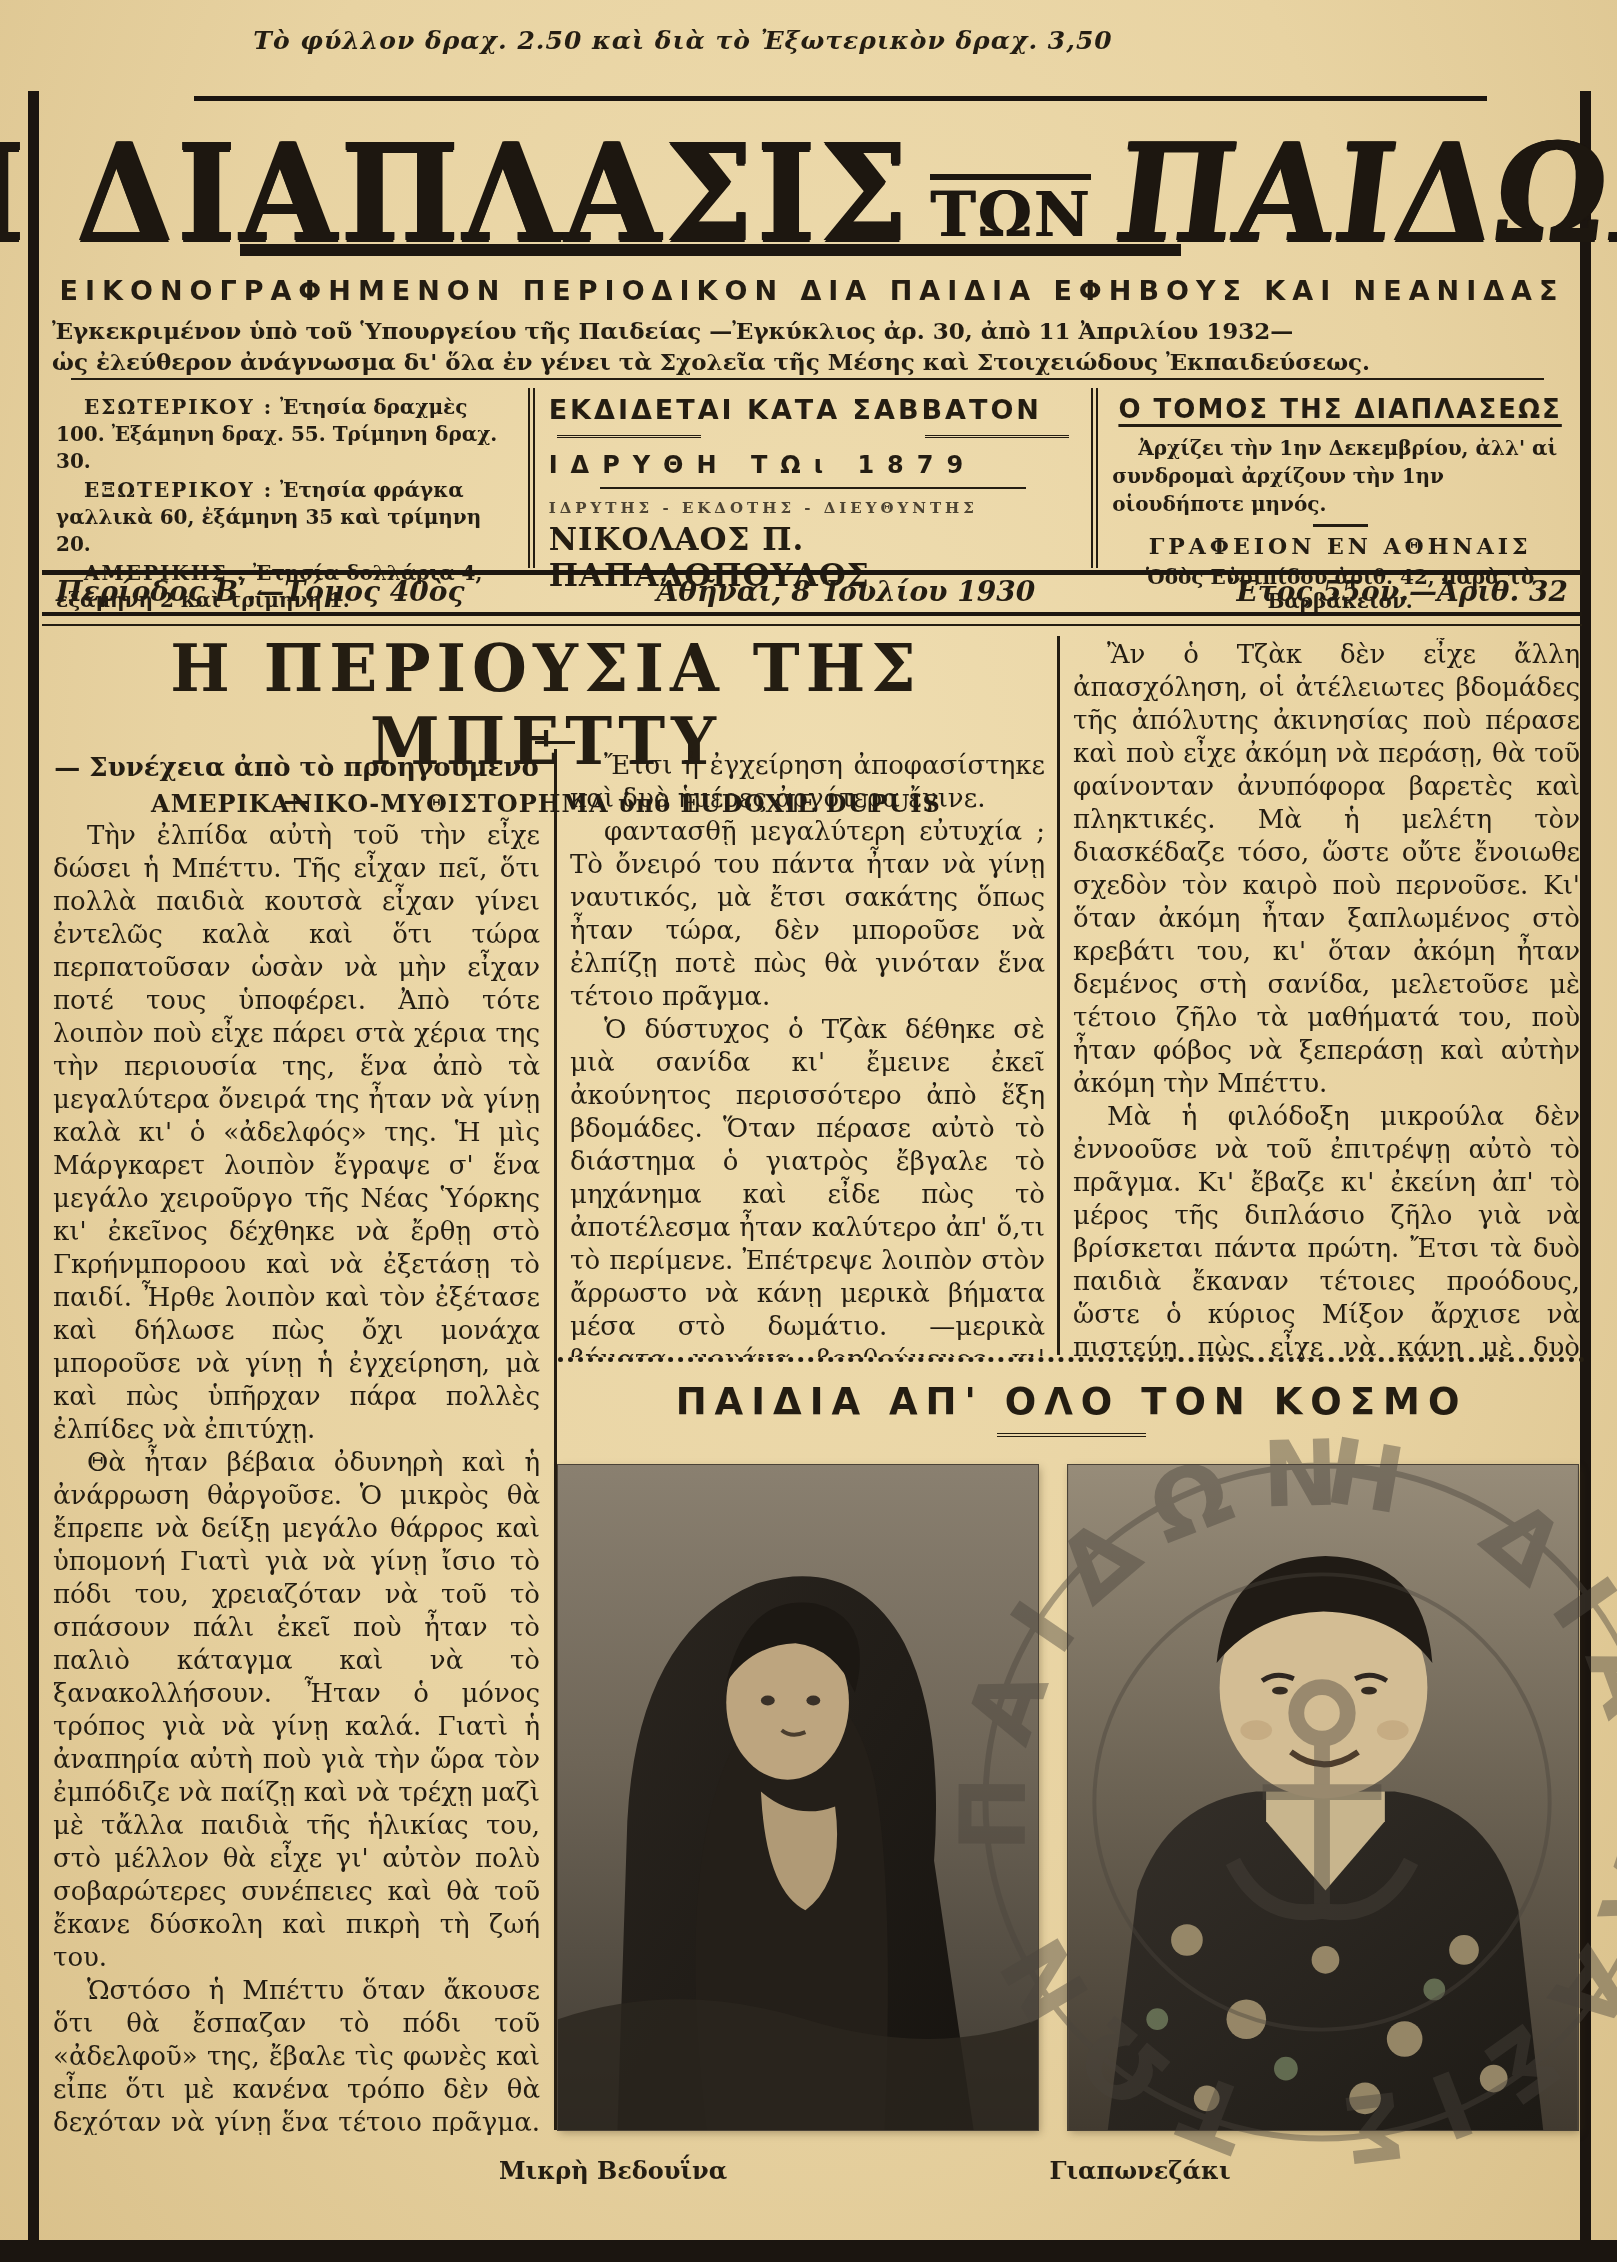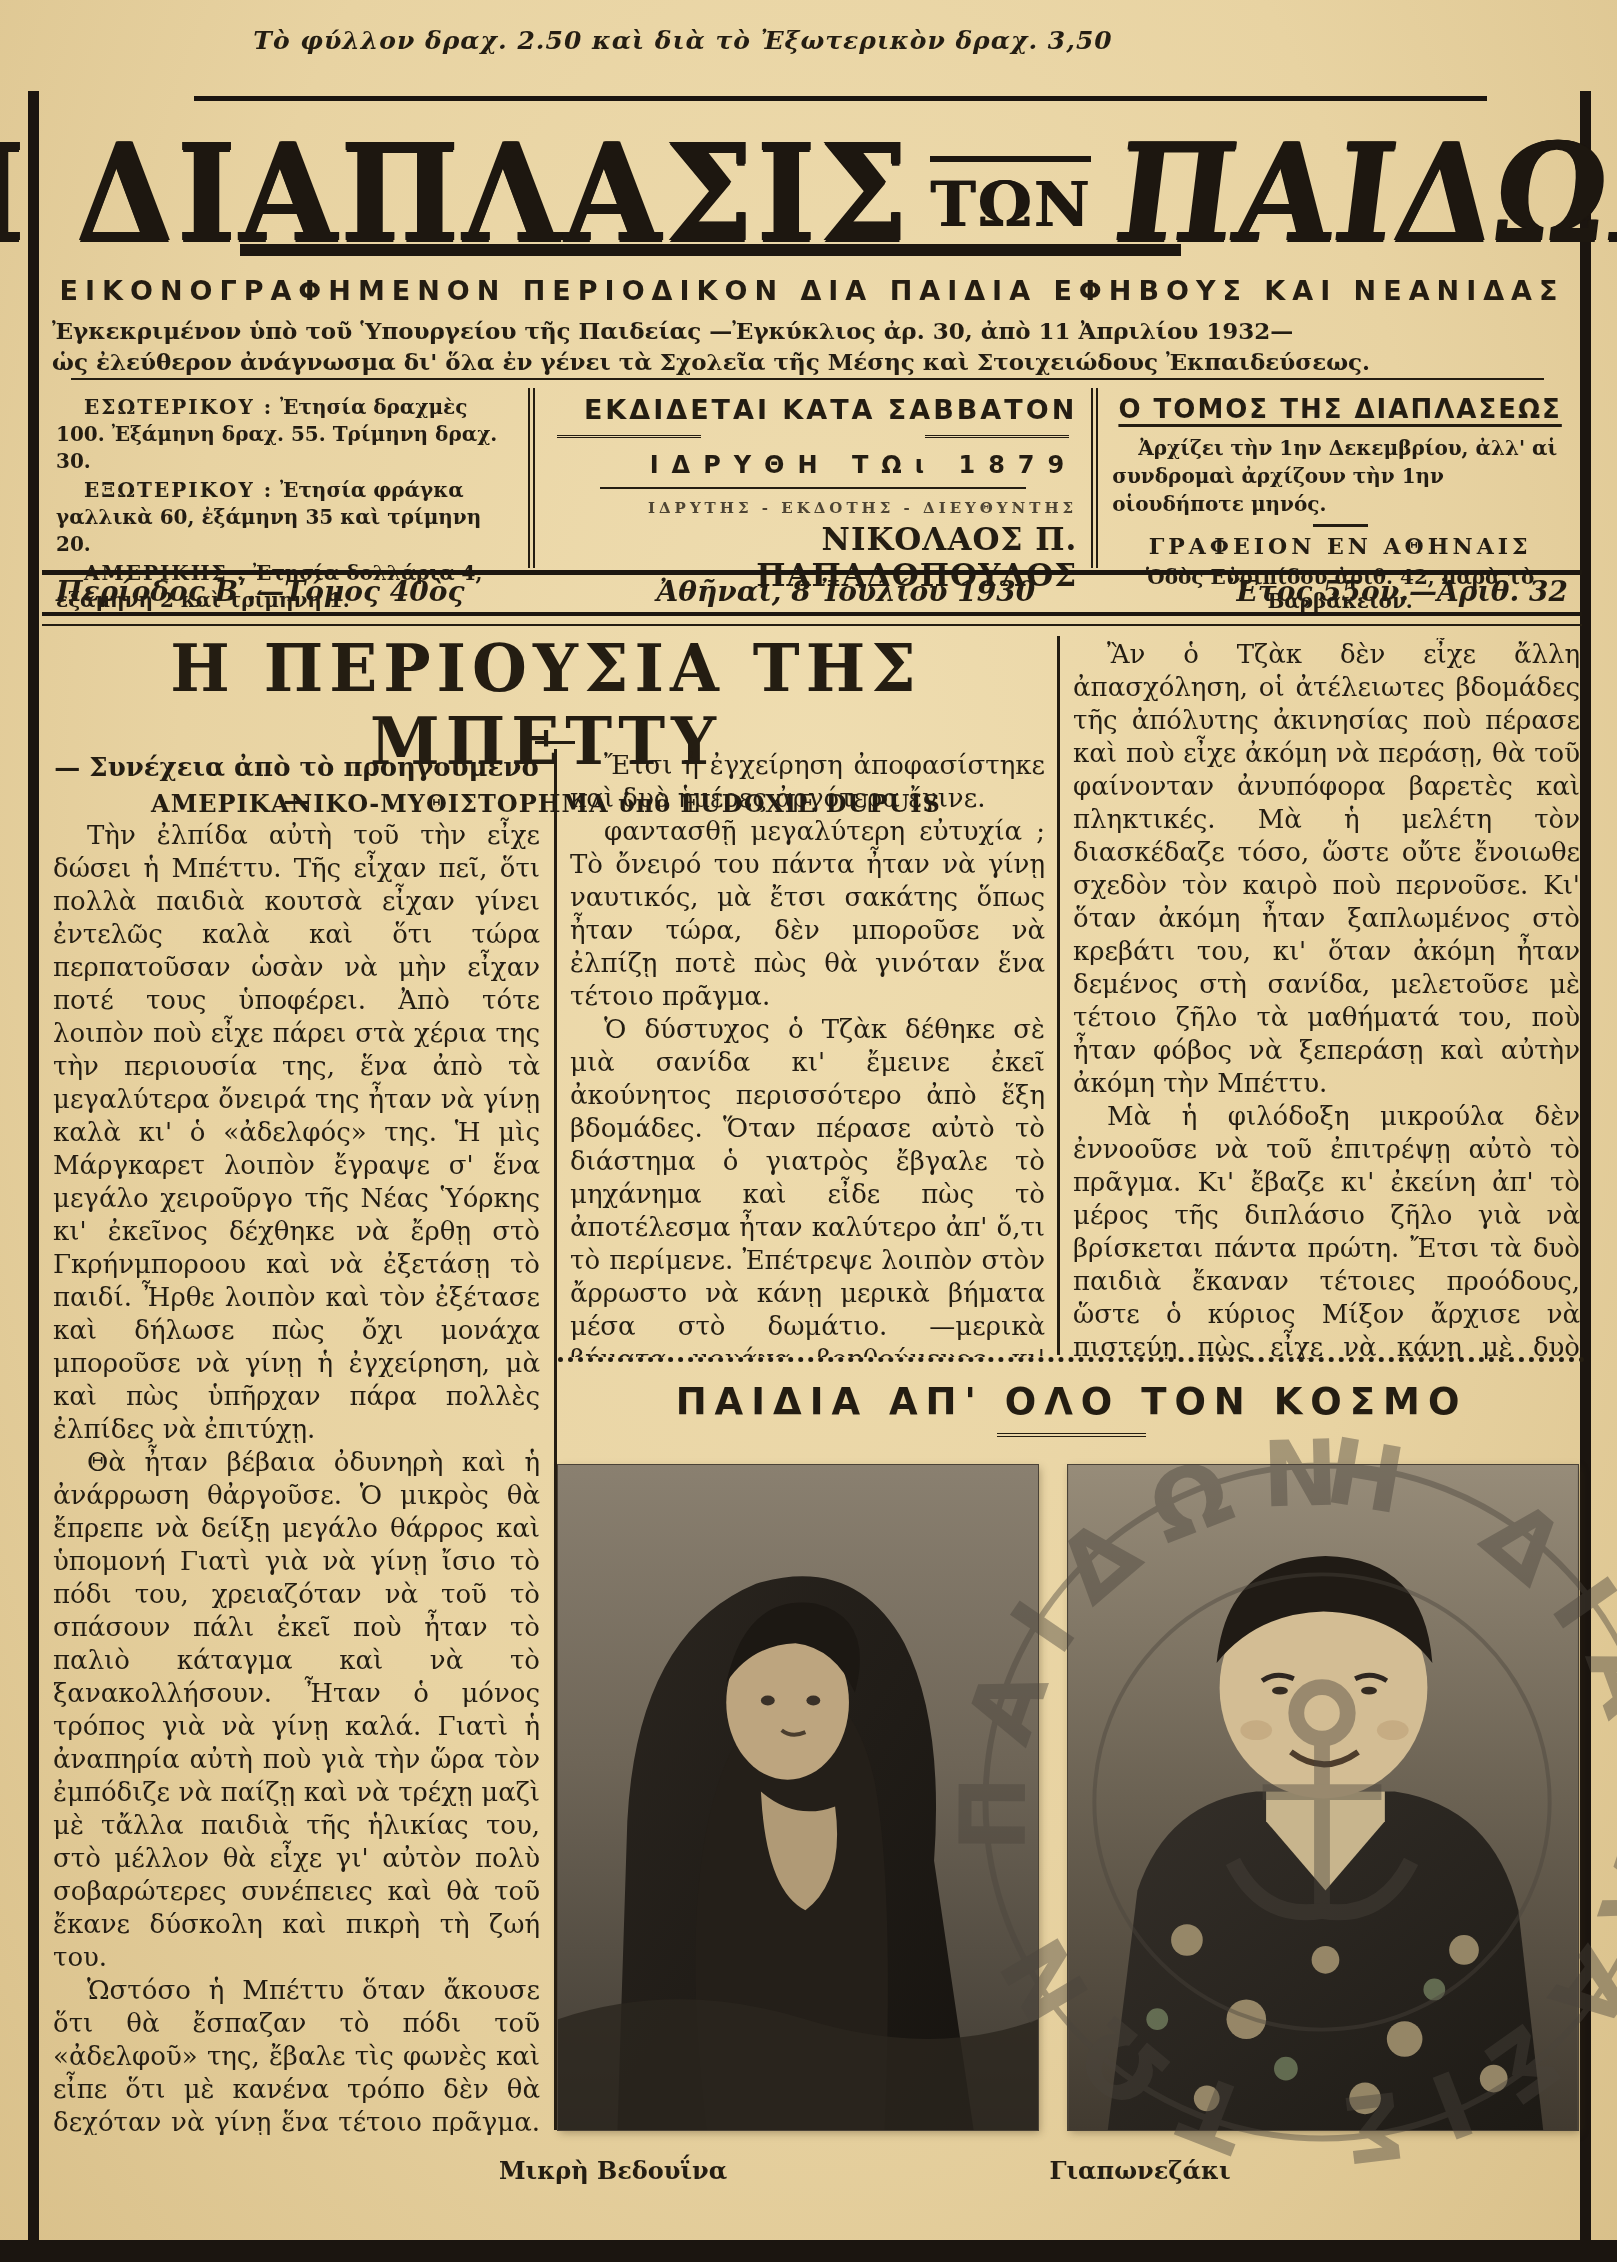--- a/index.html
+++ b/index.html
@@ -34,22 +34,22 @@
     white-space:nowrap;
   }
   .mast-big{
     font-size:125px;font-weight:bold;line-height:1;
     letter-spacing:4px;color:#1d1710;
     text-shadow:1px 0 0 #1d1710,-1px 0 0 #1d1710,0 1px 0 #1d1710;
     transform:scaleY(1.08);transform-origin:bottom;
   }
   .mast-mid{
     font-size:61px;font-weight:bold;line-height:1;letter-spacing:2px;
-    color:#1d1710;margin-bottom:26px;
-    border-top:6px solid #1d1710;padding-top:12px;
+    color:#1d1710;margin-bottom:16px;
+    border-top:6px solid #1d1710;padding-top:4px;
     text-shadow:1px 0 0 #1d1710;
   }
   .mast-end{
     font-size:125px;font-weight:bold;line-height:1;letter-spacing:2px;color:#1d1710;
     transform:skewX(-7deg) scaleY(1.08);transform-origin:bottom;
     text-shadow:1px 0 0 #1d1710,-1px 0 0 #1d1710,0 1px 0 #1d1710;
   }
   .mast-underbar{position:absolute;left:240px;top:244px;width:941px;height:12px;background:#1d1710;}
 
   .subtitle{
@@ -63,21 +63,21 @@
   .rule-thin{position:absolute;left:71px;top:378px;width:1473px;height:2px;background:#241d12;}
 
   
   .info-row{
     position:absolute;left:42px;top:388px;width:1540px;height:180px;
     display:flex;
   }
   .info-col{padding:6px 14px;box-sizing:border-box;}
   .info-col + .info-col{border-left:7px double #241d12;}
   .info-sub{width:518px;}
-  .info-pub{width:601px;text-align:right;}
+  .info-pub{width:601px;text-align:left;}
   .info-vol{width:523px;}
   .info-title{
     font-family:"DejaVu Sans", sans-serif;
     font-size:26px;font-weight:bold;letter-spacing:2px;text-align:center;
     text-decoration:underline;text-underline-offset:6px;text-decoration-thickness:2.5px;
     margin-bottom:10px;
   }
   .info-text{font-size:20px;font-weight:bold;line-height:27px;}
   .info-text p{margin:0 0 2px 0;text-indent:28px;}
   .info-text .term{letter-spacing:2px;}

